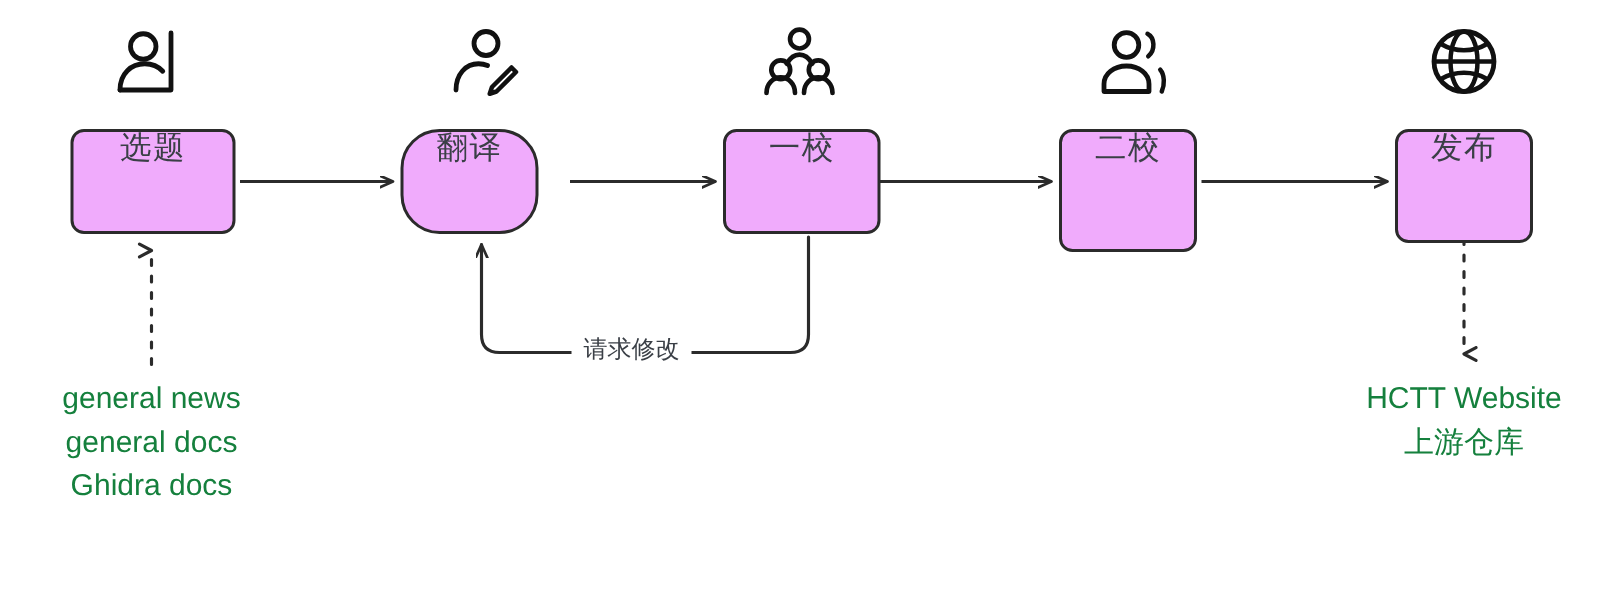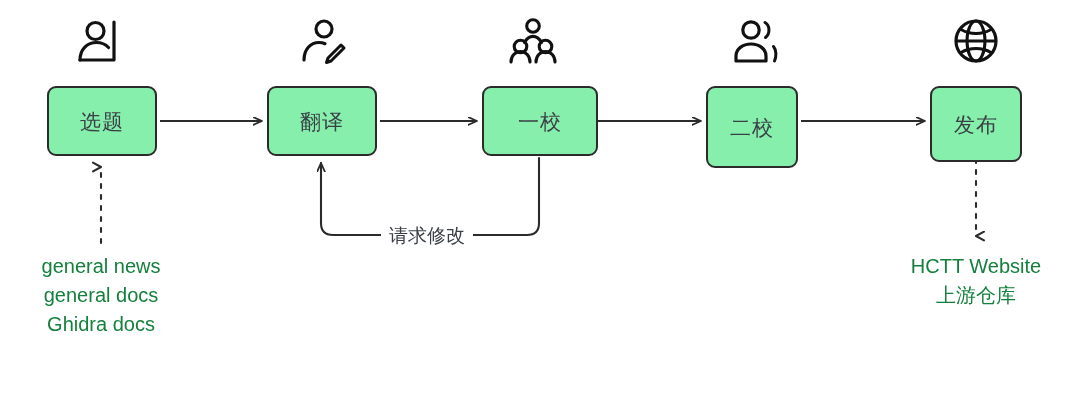--- a/index.html
+++ b/index.html
@@ -20,41 +20,42 @@
     left: 0;
     top: 0;
     width: 1080px;
     height: 402px;
   }
   .node-box {
     position: absolute;
     box-sizing: border-box;
     border: 2px solid #2b2b2b;
     border-radius: 9px;
-    background: #86efac;
+    background: #f0abfc;
     display: flex;
-    align-items: center;
+    align-items: flex-start;
     justify-content: center;
+    font-family: Liberation Serif, serif;
   }
   .node-label {
     font-size: 21px;
     color: #3a3f46;
     letter-spacing: 1px;
     line-height: 1;
     white-space: nowrap;
   }
   .icon-wrap {
     position: absolute;
     display: flex;
     align-items: center;
     justify-content: center;
   }
   .edge-label {
     position: absolute;
-    font-size: 19px;
+    font-size: 16px;
     color: #3a3f46;
     background: #ffffff;
     padding: 0 8px;
     white-space: nowrap;
     line-height: 1;
   }
   .text-block {
     position: absolute;
     text-align: center;
     font-size: 20px;
@@ -136,25 +137,25 @@
       <line x1="3.2" y1="24" x2="42.8" y2="24" stroke="#111111" stroke-width="3.0"></line>
       <path d="M8,12.5 C12.5,15.2 17.5,16.5 23,16.5 C28.5,16.5 33.5,15.2 38,12.5" fill="none" stroke="#111111" stroke-width="3.0" stroke-linecap="round"></path>
       <path d="M8,35.5 C12.5,32.8 17.5,31.5 23,31.5 C28.5,31.5 33.5,32.8 38,35.5" fill="none" stroke="#111111" stroke-width="3.0" stroke-linecap="round"></path>
     </svg>
   </div>
 
   <div class="node-box" style="left:47px; top:86px; width:110px; height:70px;">
     <span class="node-label">选题</span>
   </div>
 
-  <div class="node-box" style="left:267px; top:86px; width:110px; height:70px;">
+  <div class="node-box" style="left:267px; top:86px; width:92px; height:70px;border-radius:26px;">
     <span class="node-label">翻译</span>
   </div>
 
-  <div class="node-box" style="left:482px; top:86px; width:116px; height:70px;">
+  <div class="node-box" style="left:482px; top:86px; width:105px; height:70px;">
     <span class="node-label">一校</span>
   </div>
 
   <div class="node-box" style="left:706px; top:86px; width:92px; height:82px;">
     <span class="node-label">二校</span>
   </div>
 
   <div class="node-box" style="left:930px; top:86px; width:92px; height:76px;">
     <span class="node-label">发布</span>
   </div>

